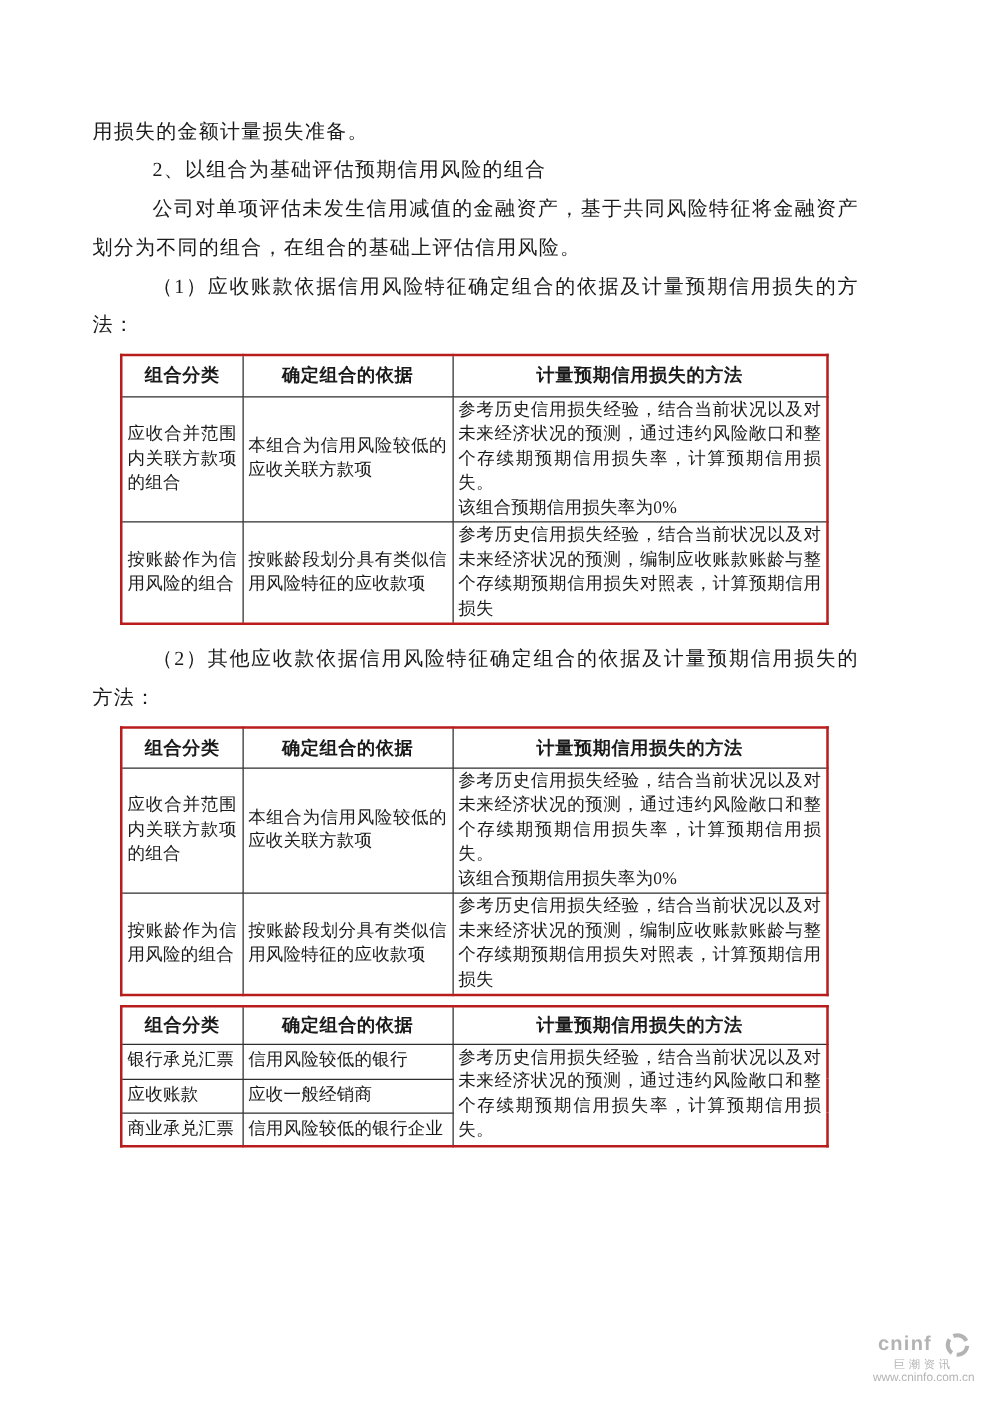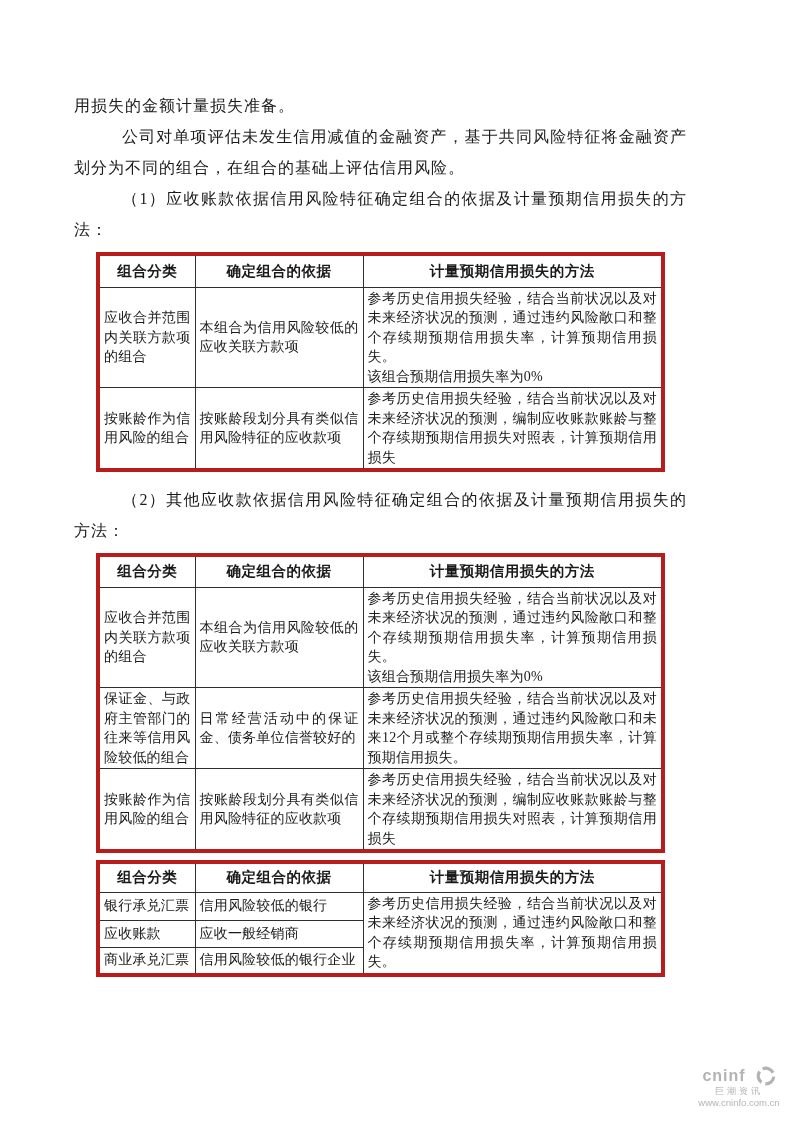--- a/index.html
+++ b/index.html
@@ -9,21 +9,21 @@
     overflow:hidden;
   }
   .content { position:absolute; left:74px; top:90px; width:613px; }
   .para { margin:0; font-size:16px; line-height:31px; letter-spacing:1px; text-align:justify; }
   .indent { text-indent:48px; }
   .mt2 { margin-top:12px; }
   .mt8 { margin-top:8px; }
 
   table.tbl {
     border-collapse:collapse; table-layout:fixed; width:565px;
-    margin:7px 0 2px 22px; border:4px solid #b91c1c; font-size:14px;
+    margin:7px 0 2px 22px; border:2px solid #b91c1c; font-size:14px;
   }
   .tbl th, .tbl td { border:1px solid #2e2e2e; padding:1px 4px; vertical-align:middle; }
   .tbl th {
     font-family:"Liberation Sans","DejaVu Sans",sans-serif;
     font-weight:bold; font-size:14.5px; text-align:center; letter-spacing:0.5px;
   }
   .tbl td { text-align:justify; line-height:19.5px; white-space:pre-line; letter-spacing:0.2px; }
   col.c1 { width:97px; } col.c2 { width:168px; } col.c3 { width:300px; }
 
   .t1 tr:nth-child(1){height:33px} .t1 tr:nth-child(2){height:79px} .t1 tr:nth-child(3){height:61px}
@@ -40,20 +40,21 @@
   .logo-cn { font-size:9px; letter-spacing:3px; }
   .logo-url { font-size:9.5px; letter-spacing:0; white-space:nowrap; }
 </style>
 </head>
 <body>
 
 <div class="page">
   <div class="content">
 
     <p class="para">用损失的金额计量损失准备。</p>
+    <p class="para indent">2、以组合为基础评估预期信用风险的组合</p>
     <p class="para indent">公司对单项评估未发生信用减值的金融资产，基于共同风险特征将金融资产划分为不同的组合，在组合的基础上评估信用风险。</p>
 
     <p class="para indent">（1）应收账款依据信用风险特征确定组合的依据及计量预期信用损失的方法：</p>
     <table class="tbl t1">
       <colgroup>
           <col class="c1">
           <col class="c2">
           <col class="c3">
         </colgroup>
       <tbody>
@@ -87,25 +88,20 @@
           <tr>
         <th>组合分类</th>
         <th>确定组合的依据</th>
         <th>计量预期信用损失的方法</th>
       </tr>
       <tr>
         <td>应收合并范围内关联方款项的组合</td>
         <td>本组合为信用风险较低的应收关联方款项</td>
         <td>参考历史信用损失经验，结合当前状况以及对未来经济状况的预测，通过违约风险敞口和整个存续期预期信用损失率，计算预期信用损失。
 该组合预期信用损失率为0%</td>
-      </tr>
-      <tr>
-        <td>保证金、与政府主管部门的往来等信用风险较低的组合</td>
-        <td>日常经营活动中的保证金、债务单位信誉较好的</td>
-        <td>参考历史信用损失经验，结合当前状况以及对未来经济状况的预测，通过违约风险敞口和未来12个月或整个存续期预期信用损失率，计算预期信用损失。</td>
       </tr>
       <tr>
         <td>按账龄作为信用风险的组合</td>
         <td>按账龄段划分具有类似信用风险特征的应收款项</td>
         <td>参考历史信用损失经验，结合当前状况以及对未来经济状况的预测，编制应收账款账龄与整个存续期预期信用损失对照表，计算预期信用损失</td>
       </tr>
     </tbody>
       </table>
 
     <table class="tbl t3">

